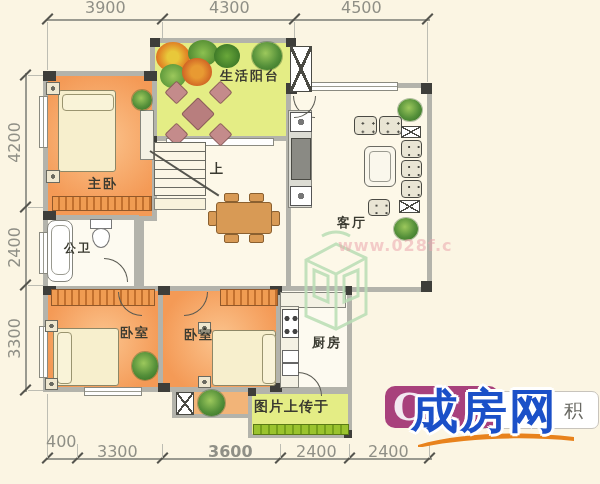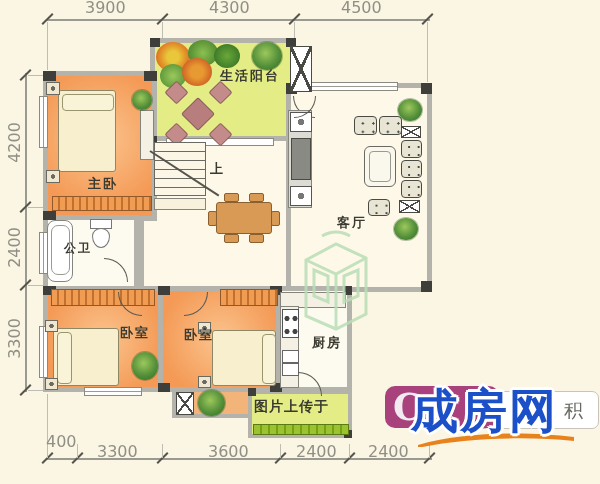--- a/index.html
+++ b/index.html
@@ -95,21 +95,21 @@
     <div class="tk" style="left:342px;top:457px;"></div>
     <div class="tk" style="left:422px;top:457px;"></div>
     <div class="ext" style="left:47px;top:394px;width:1px;height:64px;"></div>
     <div class="ext" style="left:77px;top:444px;width:1px;height:14px;"></div>
     <div class="ext" style="left:162px;top:444px;width:1px;height:14px;"></div>
     <div class="ext" style="left:280px;top:444px;width:1px;height:14px;"></div>
     <div class="ext" style="left:349px;top:444px;width:1px;height:14px;"></div>
     <div class="ext" style="left:429px;top:444px;width:1px;height:14px;"></div>
     <div class="dimnum" style="left:46px;top:432px;">400</div>
     <div class="dimnum" style="left:97px;top:442px;">3300</div>
-    <div class="dimnum" style="left:208px;top:442px;">3600</div>
+    <div class="dimnum" style="left:208px;top:442px;font-weight:bold;">3600</div>
     <div class="dimnum" style="left:296px;top:442px;">2400</div>
     <div class="dimnum" style="left:368px;top:442px;">2400</div>
   </div>
 
   <div class="room" style="left:172px;top:388px;width:80px;height:30px;border-width:4px;background:#f2b478;"></div>
 
   <div class="room" style="left:248px;top:390px;width:104px;height:48px;border-width:4px;background:#e4ed85;"></div>
 
   <div class="room" style="left:150px;top:38px;width:146px;height:104px;background:#e4ed85;"></div>
 
@@ -238,20 +238,21 @@
   <div class="abs" style="left:282px;top:363px;width:15px;height:11px;background:#fff;border:1px solid #666;"></div>
   <div class="lbl" style="left:312px;top:334px;">厨房</div>
   <div class="arc" style="left:298px;top:372px;width:24px;height:24px;border-right:1.5px solid #5a5a52;border-top:1.5px solid #5a5a52;border-radius:0 100% 0 0;"></div>
 
   <div class="abs" style="left:253px;top:424px;width:94px;height:9px;background:repeating-linear-gradient(90deg,#9ac32e 0 6px,#76a01c 6px 8px);border:1px solid #5a7a14;"></div>
   <div class="lbl" style="left:254px;top:398px;font-size:14px;letter-spacing:1px;">图片上传于</div>
 
   <div class="xb" style="left:176px;top:392px;width:18px;height:23px;"></div>
   <div class="pl" style="left:198px;top:390px;width:27px;height:26px;"></div>
 
+  <div class="wm-pink-partial">www.028f.c</div>
 
   <svg class="greenlogo" width="84" height="102" viewBox="0 0 84 102">
     <g fill="none" stroke="#b9deb5" stroke-width="3">
       <path d="M14 30 L44 14 L74 28 L74 84 L44 99 L14 86 Z"></path>
       <path d="M14 30 L44 44 L74 28"></path>
       <path d="M44 44 L44 99"></path>
       <path d="M22 40 L36 46 L36 72 L22 66 Z"></path>
       <path d="M52 46 L66 40 L66 66 L52 72 Z"></path>
       <path d="M30 6 Q44 -2 58 6"></path>
     </g>

